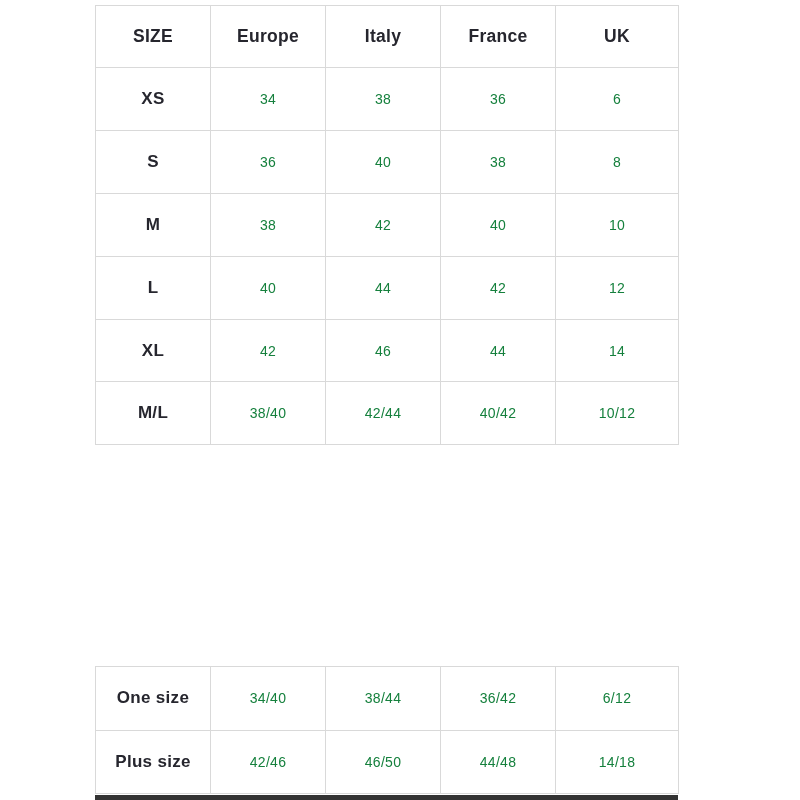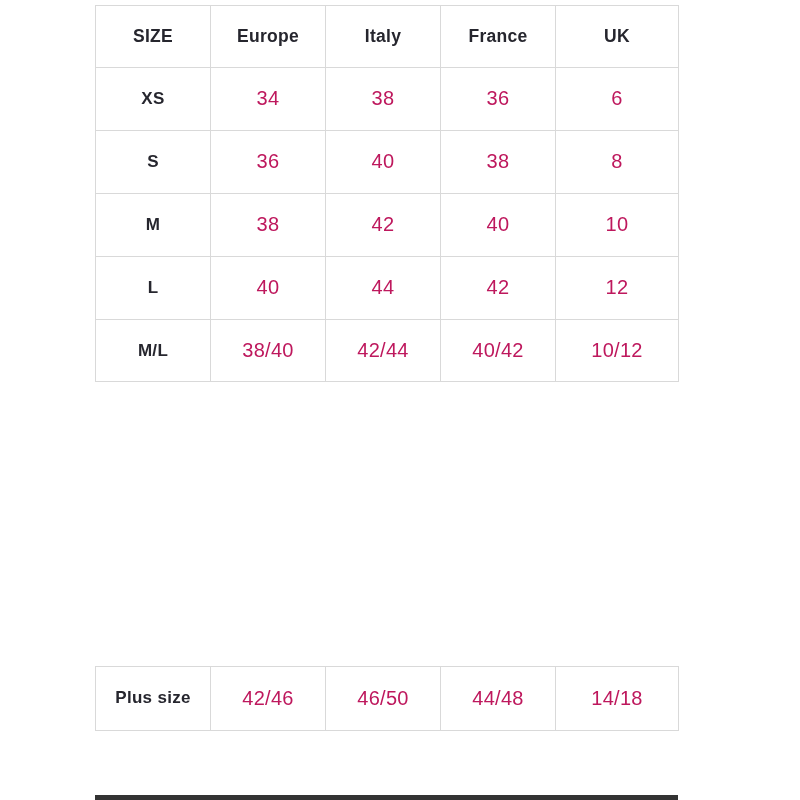--- a/index.html
+++ b/index.html
@@ -38,23 +38,23 @@
   table.sizes thead th {
     height: 61px;
     font-size: 17.5px;
     font-weight: bold;
     color: #26262e;
     letter-spacing: 0.3px;
   }
   #main-table tbody td { height: 61.9px; }
   #special-table tbody td { height: 62.5px; }
   td.value-cell {
-    font-size: 20px;
+    font-size: 14px;
     font-weight: normal;
-    color: #be185d;
+    color: #15803d;
     letter-spacing: 0.3px;
   }
   td.row-label {
     font-size: 17px;
     font-weight: bold;
     color: #26262e;
     letter-spacing: 0.3px;
   }
   .bottom-bar {
     position: absolute;
@@ -110,39 +110,53 @@
           <td class="value-cell">10</td>
         </tr>
         <tr>
           <td class="row-label">L</td>
           <td class="value-cell">40</td>
           <td class="value-cell">44</td>
           <td class="value-cell">42</td>
           <td class="value-cell">12</td>
         </tr>
         <tr>
+          <td class="row-label">XL</td>
+          <td class="value-cell">42</td>
+          <td class="value-cell">46</td>
+          <td class="value-cell">44</td>
+          <td class="value-cell">14</td>
+        </tr>
+        <tr>
           <td class="row-label">M/L</td>
           <td class="value-cell">38/40</td>
           <td class="value-cell">42/44</td>
           <td class="value-cell">40/42</td>
           <td class="value-cell">10/12</td>
         </tr>
       </tbody>
   </table>
 
   <table class="sizes" id="special-table">
     <colgroup>
       <col style="width:115px">
       <col style="width:115px">
       <col style="width:115px">
       <col style="width:115px">
       <col style="width:123px">
     </colgroup>
     <tbody id="special-body">
         <tr>
+          <td class="row-label">One size</td>
+          <td class="value-cell">34/40</td>
+          <td class="value-cell">38/44</td>
+          <td class="value-cell">36/42</td>
+          <td class="value-cell">6/12</td>
+        </tr>
+        <tr>
           <td class="row-label">Plus size</td>
           <td class="value-cell">42/46</td>
           <td class="value-cell">46/50</td>
           <td class="value-cell">44/48</td>
           <td class="value-cell">14/18</td>
         </tr>
       </tbody>
   </table>
 
   <div class="bottom-bar"></div>

